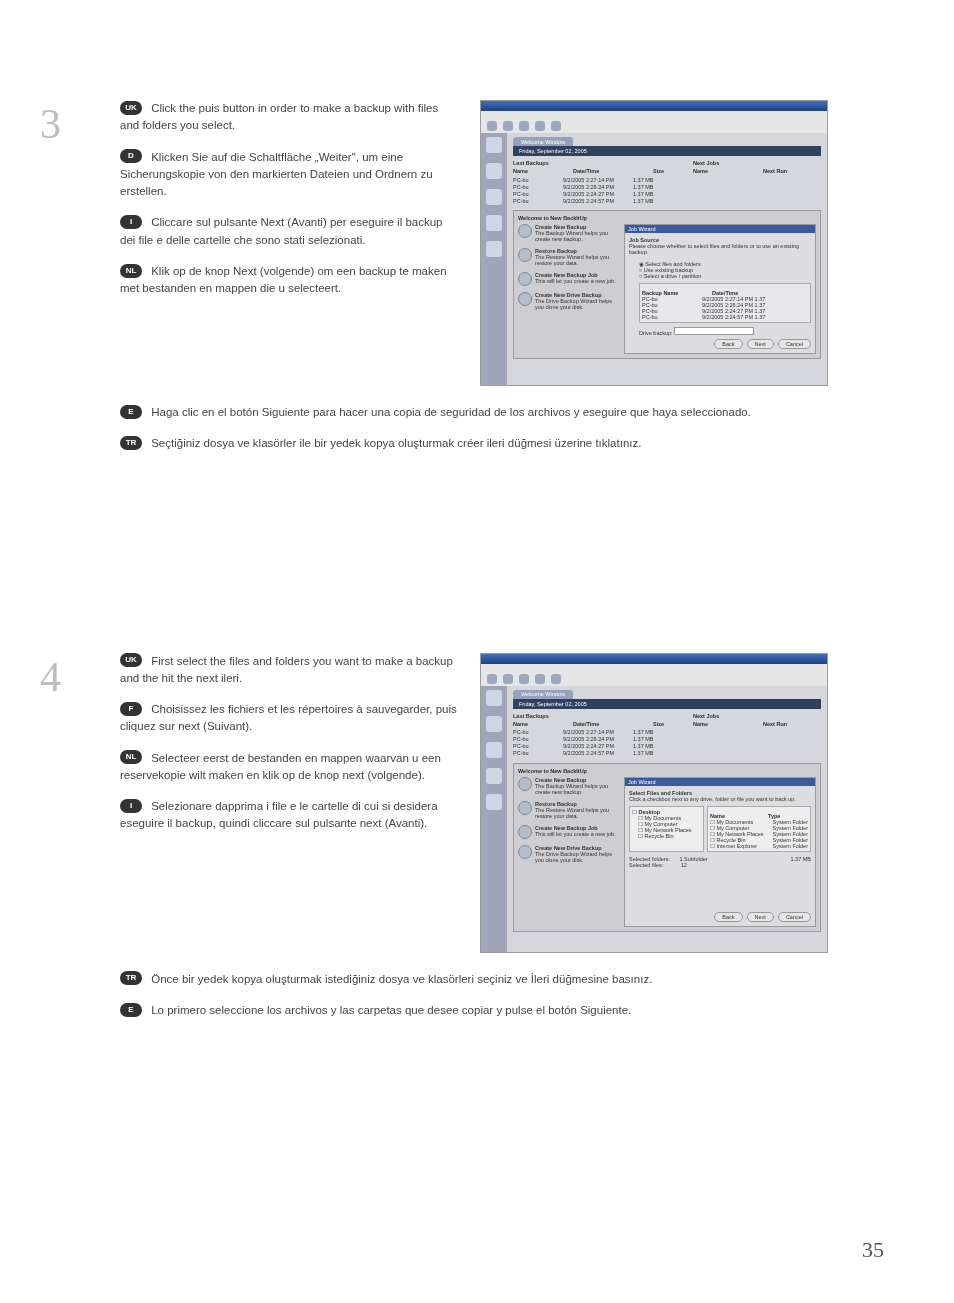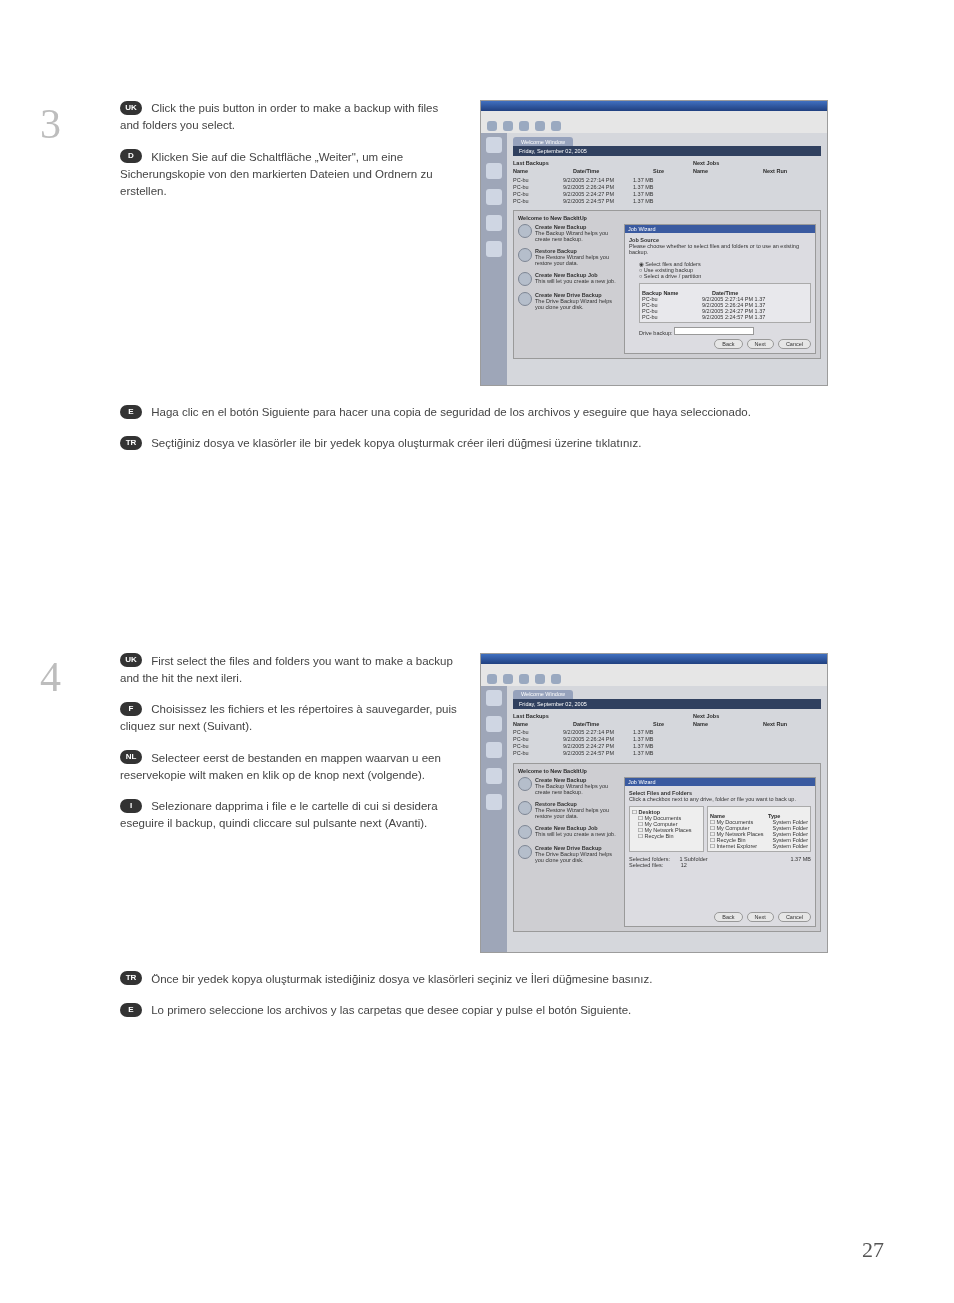--- a/index.html
+++ b/index.html
@@ -209,20 +209,28 @@
     <div class="content">
       <div class="text-col">
         <div class="para">
           <span class="lang-pill">UK</span>
           <span>Click the puis button in order to make a backup with files and folders you select.</span>
         </div>
         <div class="para">
           <span class="lang-pill">D</span>
           <span>Klicken Sie auf die Schaltfläche „Weiter", um eine Sicherungskopie von den markierten Dateien und Ordnern zu erstellen.</span>
         </div>
+        <div class="para">
+          <span class="lang-pill">I</span>
+          <span>Cliccare sul pulsante Next (Avanti) per eseguire il backup dei file e delle cartelle che sono stati selezionati.</span>
+        </div>
+        <div class="para">
+          <span class="lang-pill">NL</span>
+          <span>Klik op de knop Next (volgende) om een backup te maken met bestanden en mappen die u selecteert.</span>
+        </div>
       </div>
 
       <div class="screenshot">
         <div class="ss-head"></div>
         <div class="ss-menu"></div>
         <div class="ss-toolbar">
           <div class="ss-tb-dot"></div>
           <div class="ss-tb-dot"></div>
           <div class="ss-tb-dot"></div>
           <div class="ss-tb-dot"></div>
@@ -467,13 +475,13 @@
       </div>
       <div class="para">
         <span class="lang-pill">E</span>
         <span>Lo primero seleccione los archivos y las carpetas que desee copiar y pulse el botón Siguiente.</span>
       </div>
     </div>
   </div>
 
 </div>
 
-<div class="page-num">27</div>
+<div class="page-num">35</div>
 
 </body></html>

